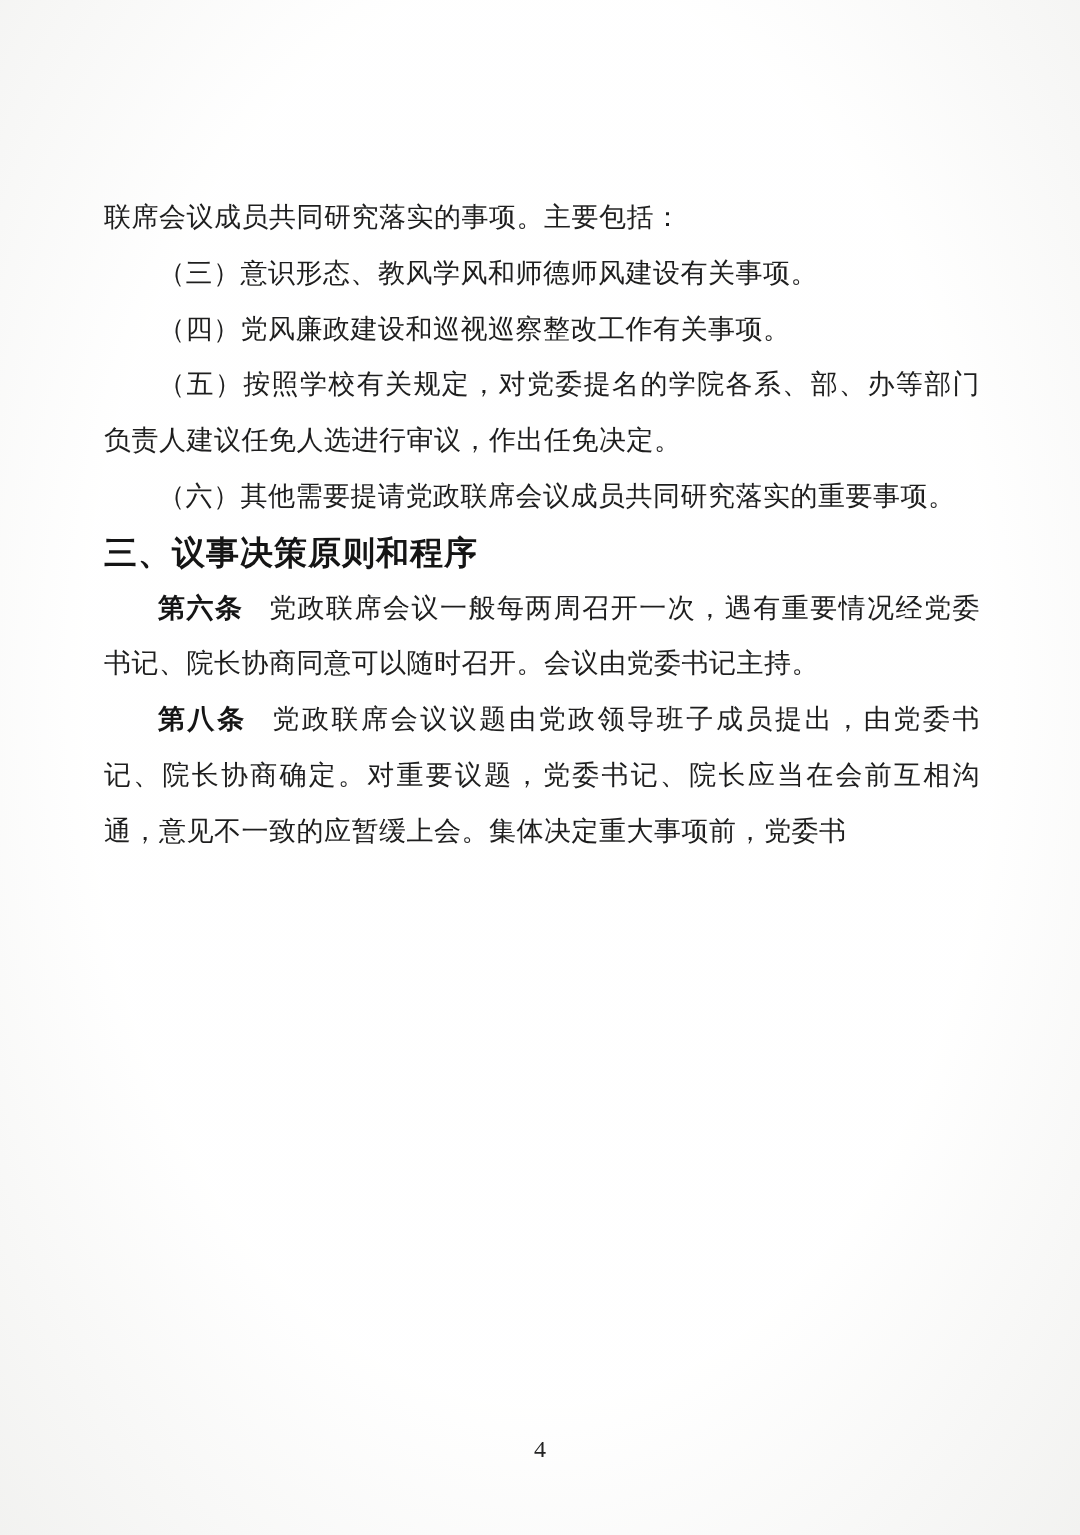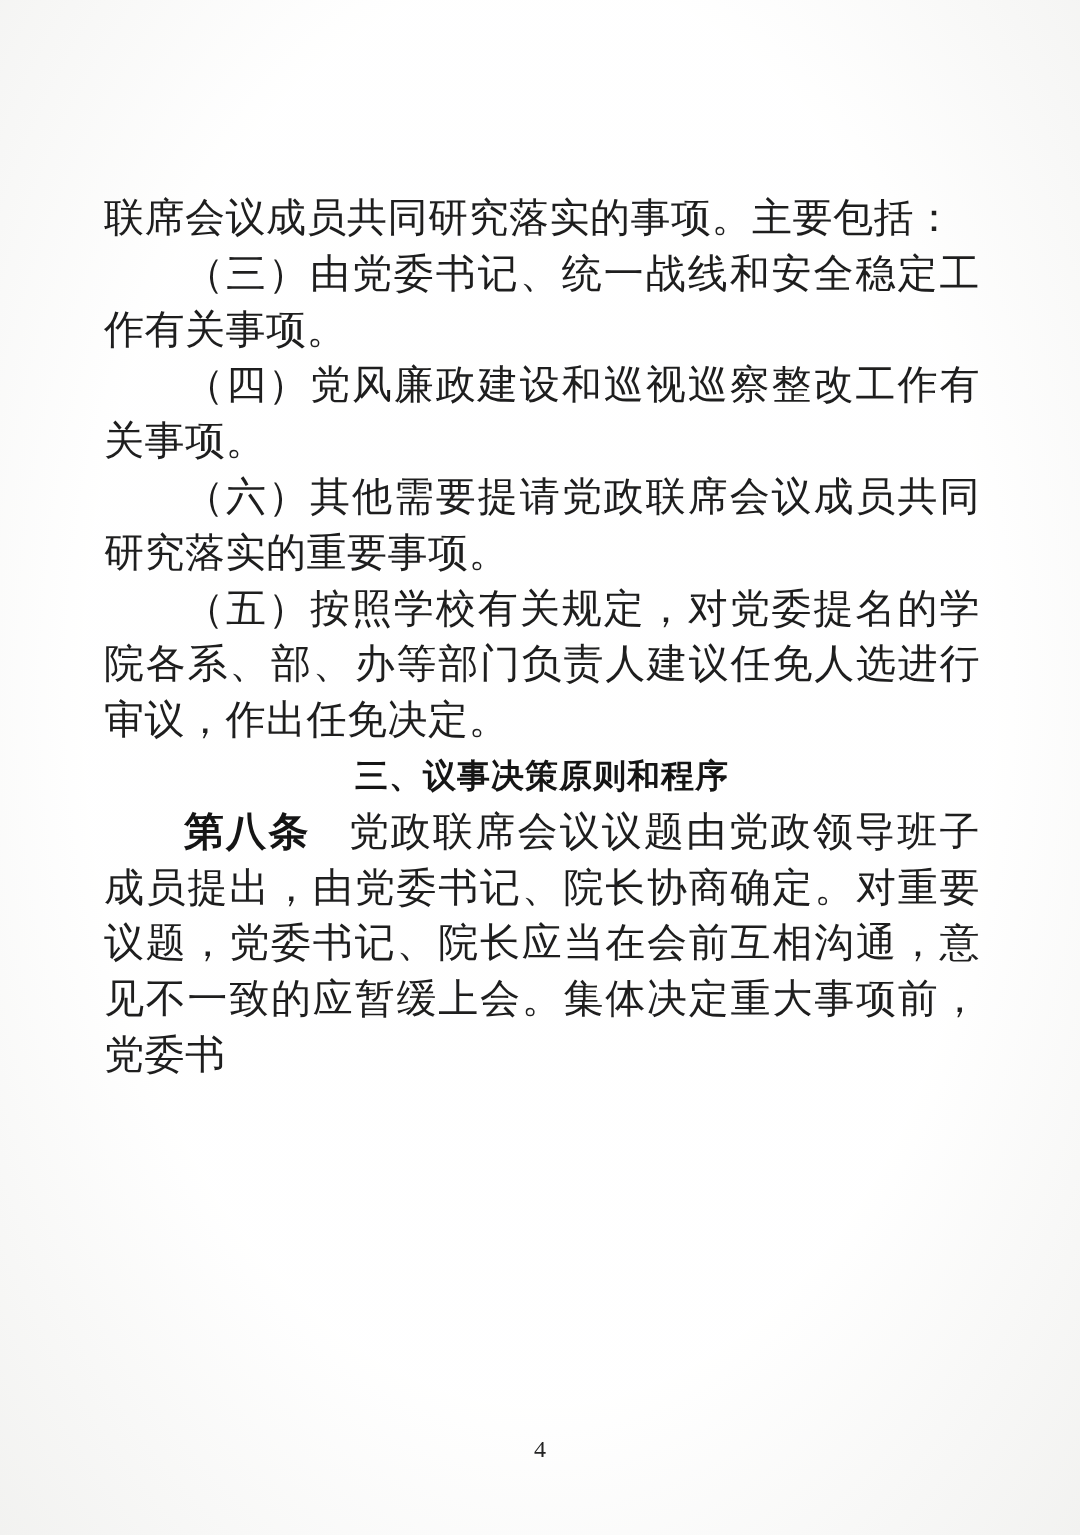--- a/index.html
+++ b/index.html
@@ -18,33 +18,32 @@
   
   .page {
     position: absolute;
     inset: 0;
     box-sizing: border-box;
     padding: 190px 100px 0 104px;
     background: radial-gradient(ellipse at 50% 45%, rgba(255,255,255,0.9) 60%, rgba(225,225,222,0.35) 100%);
   }
   .para {
     margin: 0;
-    font-size: 40px;
+    font-size: 27px;
     line-height: 55.8px;
     text-align: justify;
     letter-spacing: 0.5px;
   }
   .para.indent {
     text-indent: 2em;
   }
   .section-heading {
     margin: 0;
     font-size: 33px;
     line-height: 55.8px;
-    text-align: center;
     font-family: "Liberation Sans", "DejaVu Sans", sans-serif;
     font-weight: bold;
     letter-spacing: 1px;
     color: #151515;
   }
   .lead {
     font-family: "Liberation Sans", "DejaVu Sans", sans-serif;
     font-weight: bold;
     color: #151515;
     margin-right: 0.95em;
@@ -60,27 +59,30 @@
     font-family: "Liberation Serif", "DejaVu Serif", serif;
   }
 </style>
 </head>
 <body>
 
 <div class="page">
 
   <p class="para">联席会议成员共同研究落实的事项。主要包括：</p>
 
-  <p class="para indent">（三）由党委书记、统一战线和安全稳定工作有关事项。</p>
+  <p class="para indent">（三）意识形态、教风学风和师德师风建设有关事项。</p>
   <p class="para indent">（四）党风廉政建设和巡视巡察整改工作有关事项。</p>
+  <p class="para indent">（五）按照学校有关规定，对党委提名的学院各系、部、办等部门负责人建议任免人选进行审议，作出任免决定。</p>
   <p class="para indent">（六）其他需要提请党政联席会议成员共同研究落实的重要事项。</p>
-  <p class="para indent">（五）按照学校有关规定，对党委提名的学院各系、部、办等部门负责人建议任免人选进行审议，作出任免决定。</p>
 
   <h2 class="section-heading">三、议事决策原则和程序</h2>
 
+  <p class="para indent">
+    <span class="lead">第六条</span><span>党政联席会议一般每两周召开一次，遇有重要情况经党委书记、院长协商同意可以随时召开。会议由党委书记主持。</span>
+  </p>
 
 
   <p class="para indent">
     <span class="lead">第八条</span><span>党政联席会议议题由党政领导班子成员提出，由党委书记、院长协商确定。对重要议题，党委书记、院长应当在会前互相沟通，意见不一致的应暂缓上会。集体决定重大事项前，党委书</span>
   </p>
 
 </div>
 
 <div class="footer">4</div>
 

